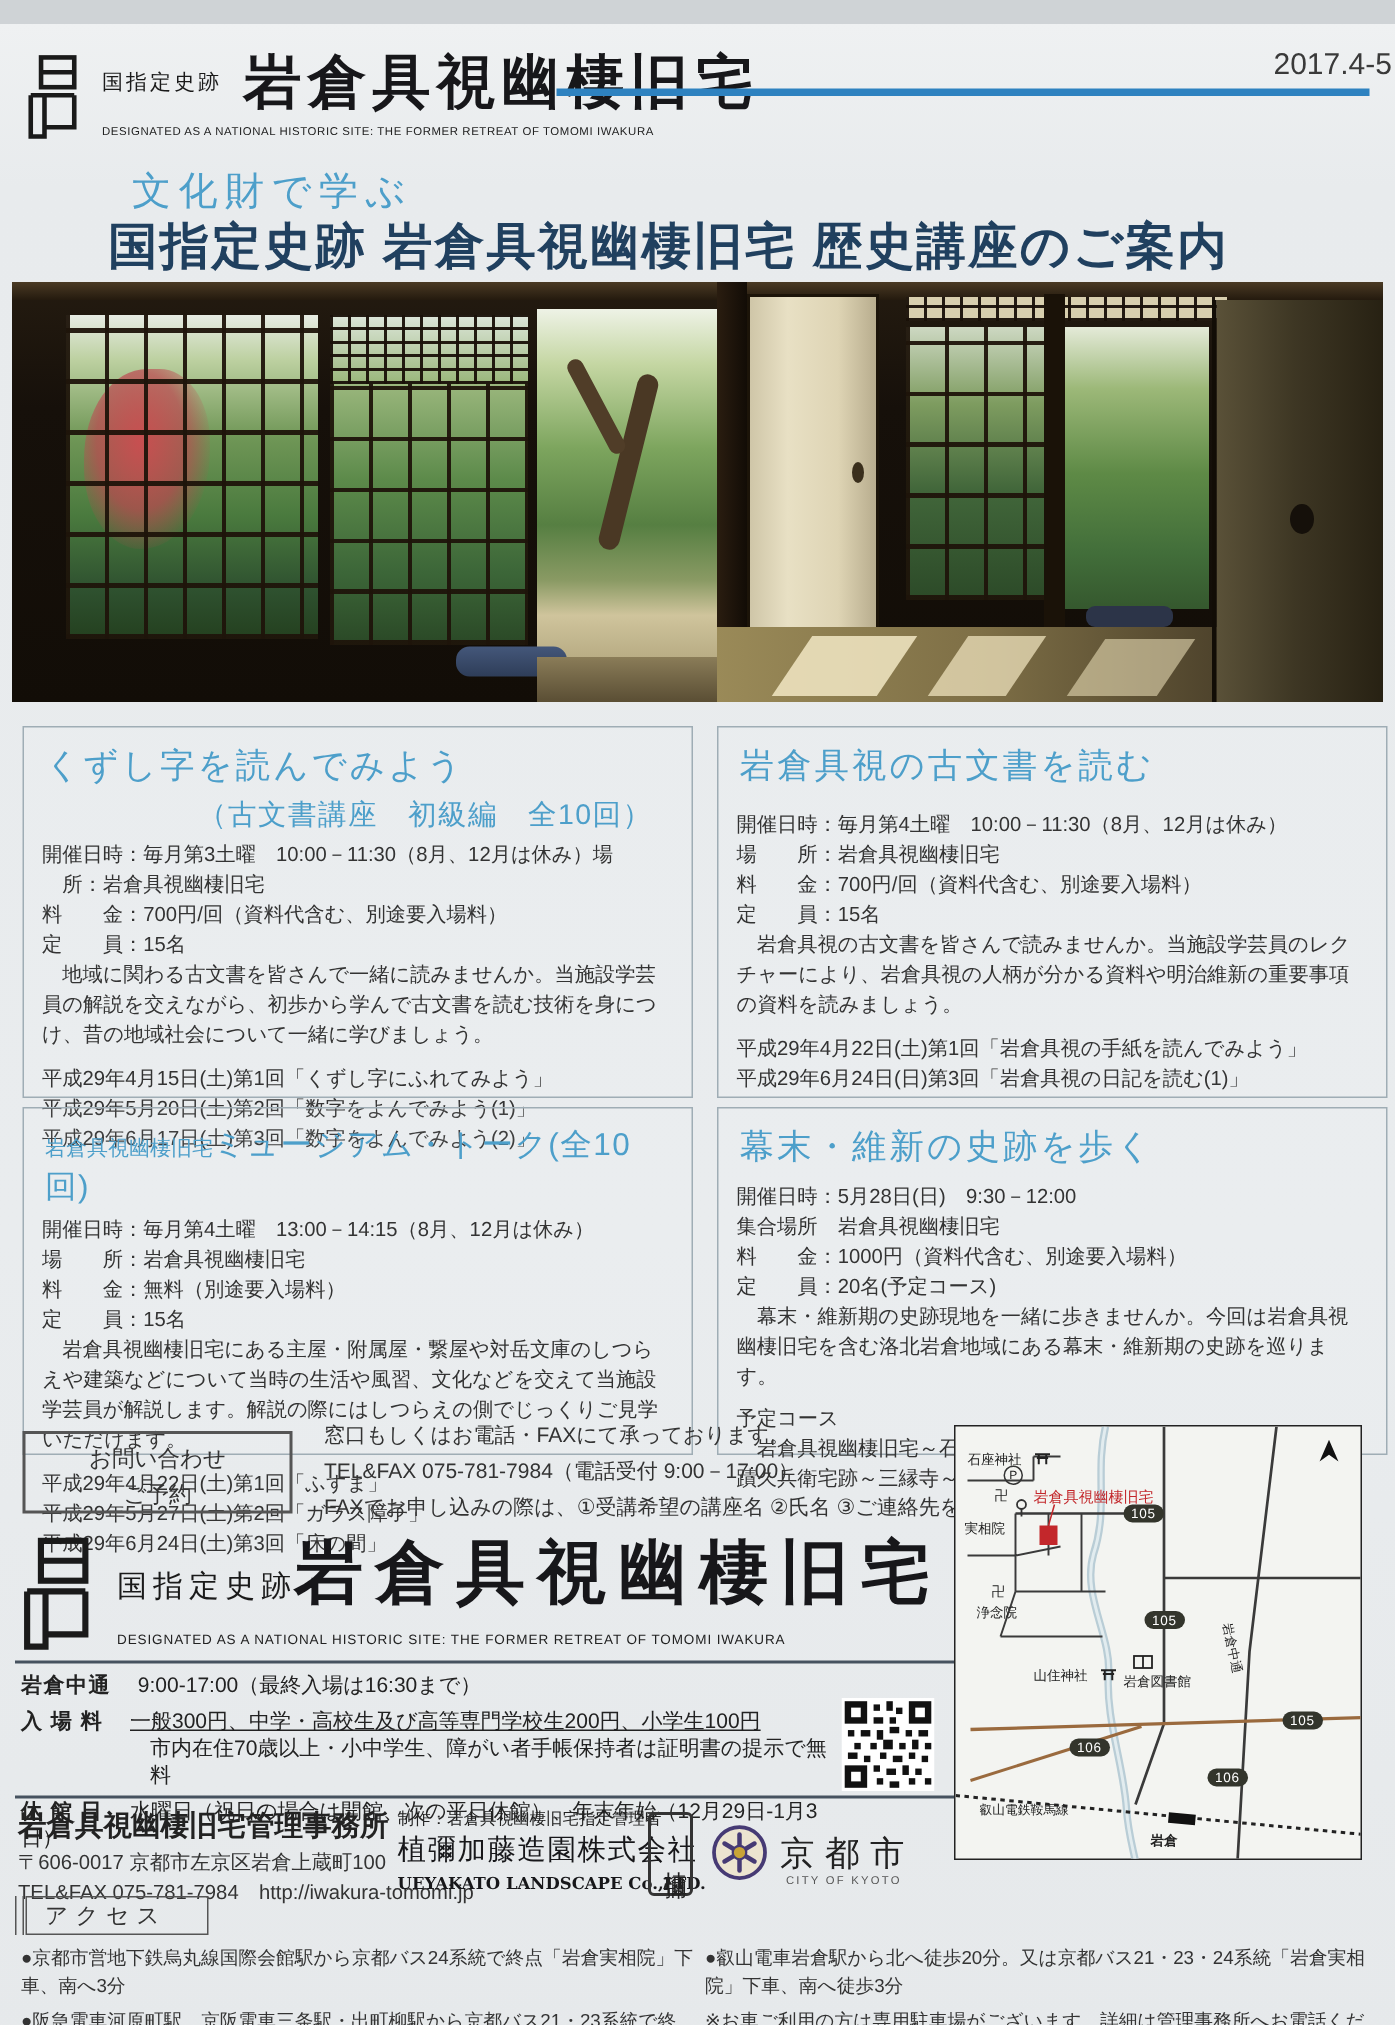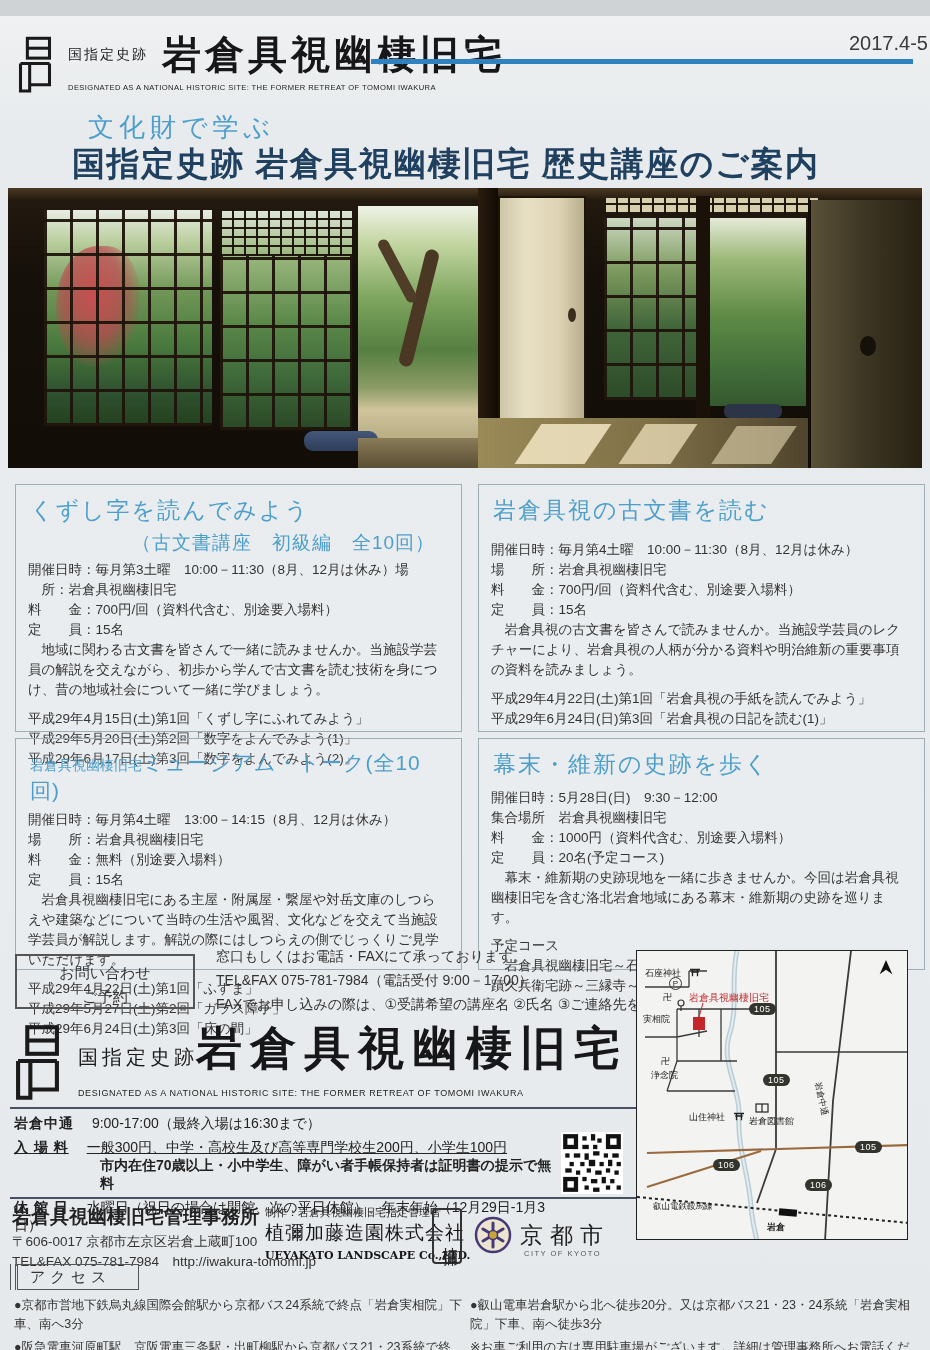--- a/index.html
+++ b/index.html
@@ -178,24 +178,24 @@
   <div class="abs serif" style="left:196px;top:1002px;font-size:46px;font-weight:bold;letter-spacing:8px;color:#17171a;">岩倉具視幽棲旧宅</div>
   <div class="abs" style="left:78px;top:1072px;font-size:9px;letter-spacing:0.6px;color:#222;">DESIGNATED AS A NATIONAL HISTORIC SITE: THE FORMER RETREAT OF TOMOMI IWAKURA</div>
   <div class="divider" style="left:10px;top:1091px;width:640px;"></div>
 
   <div class="abs" style="left:14px;top:1099px;width:545px;font-size:14px;color:#222;">
     <div style="margin-bottom:6px;">
       <span style="font-weight:bold;letter-spacing:1px;">岩倉中通</span>
       <span style="margin-left:14px;">9:00-17:00（最終入場は16:30まで）</span>
     </div>
     <div>
-      <span style="font-weight:bold;letter-spacing:1px;text-decoration:underline;">入 場 料</span>
+      <span style="font-weight:bold;letter-spacing:1px;">入 場 料</span>
       <span style="margin-left:14px;text-decoration:underline;">一般300円、中学・高校生及び高等専門学校生200円、小学生100円</span>
     </div>
-    <div style="margin-left:86px;margin-bottom:6px;font-weight:bold;">市内在住70歳以上・小中学生、障がい者手帳保持者は証明書の提示で無料</div>
+    <div style="margin-left:86px;margin-bottom:6px;">市内在住70歳以上・小中学生、障がい者手帳保持者は証明書の提示で無料</div>
     <div>
       <span style="font-weight:bold;letter-spacing:1px;">休 館 日</span>
       <span style="margin-left:14px;">水曜日（祝日の場合は開館、次の平日休館）、年末年始（12月29日-1月3日）</span>
     </div>
   </div>
 
   <svg class="abs" style="left:561px;top:1116px;" width="62" height="62" viewBox="0 0 29 29">
     <rect x="0" y="0" width="29" height="29" fill="#fff"></rect>
     <g fill="#111">
       <rect x="1" y="1" width="7" height="7"></rect>

